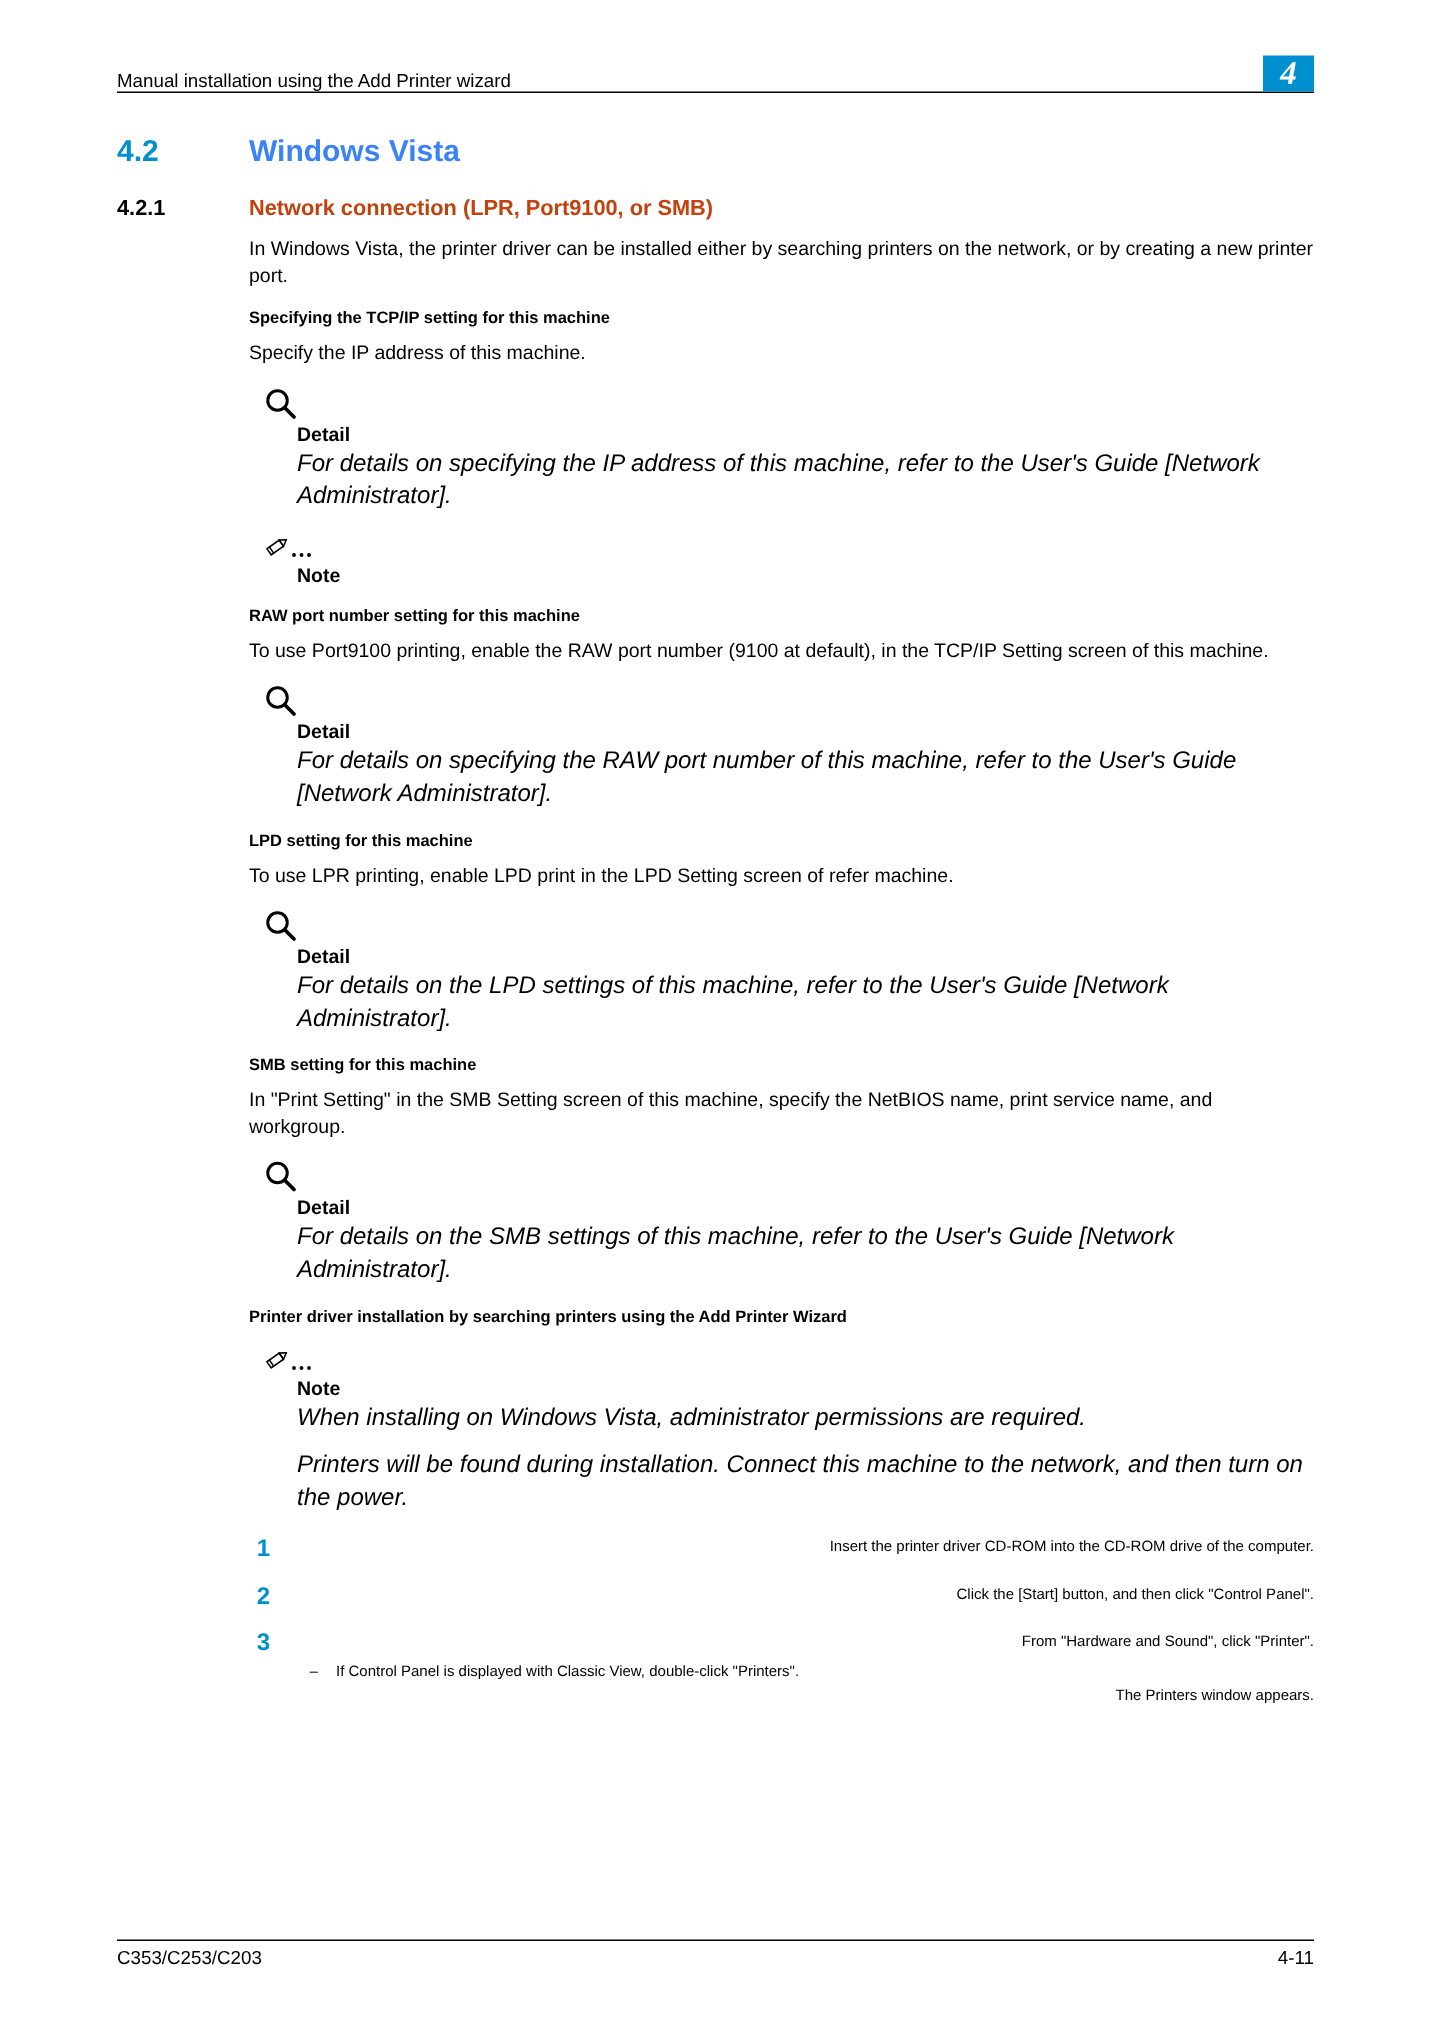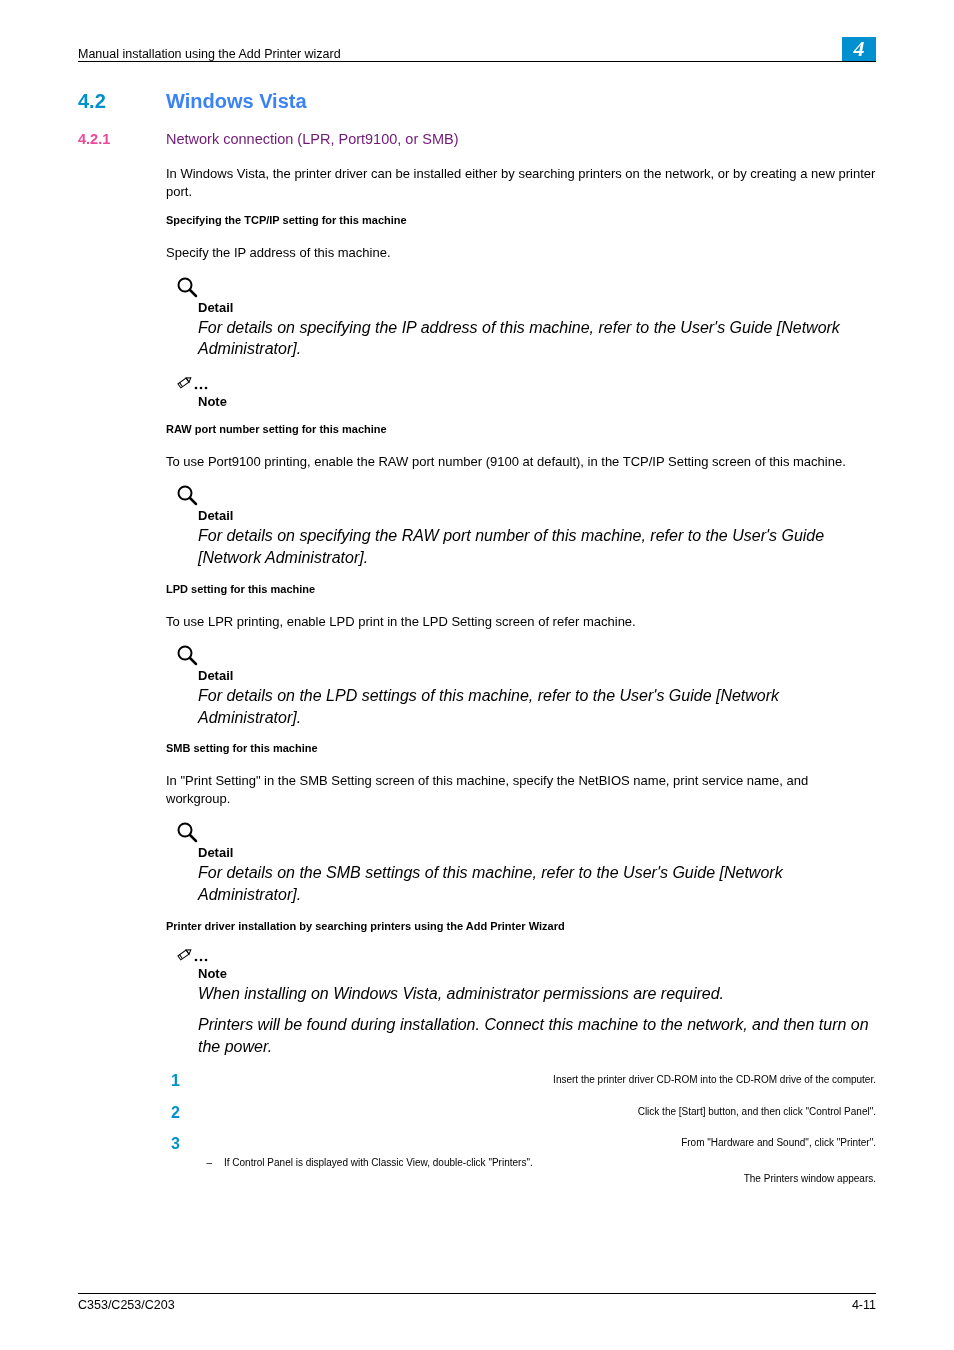--- a/index.html
+++ b/index.html
@@ -55,38 +55,38 @@
     color: #3b82f6;
     font-weight: bold;
     font-size: 20px;
   }
   .sec-h2 {
     display: flex;
     gap: 32px;
     margin: 0 0 10px 0;
   }
   .sec-h2 .num {
-    color: #ec4899;
+    color: #000000;
     font-weight: bold;
     font-size: 14.5px;
     width: 56px;
   }
   .sec-h2 .title {
-    color: #701a75;
-    font-weight: normal;
+    color: #c2410c;
+    font-weight: bold;
     font-size: 14.5px;
   }
   .body-block {
     margin-left: 88px;
     margin-right: 0;
   }
   .para {
     font-size: 13px;
     line-height: 1.35;
-    margin: 18px 0 14px 0;
+    margin: 0 0 14px 0;
   }
   .sub-head {
     font-weight: bold;
     font-size: 11px;
     margin: 10px 0 8px 0;
   }
   .callout {
     margin: 6px 0 14px 0;
   }
   .callout-icon {

